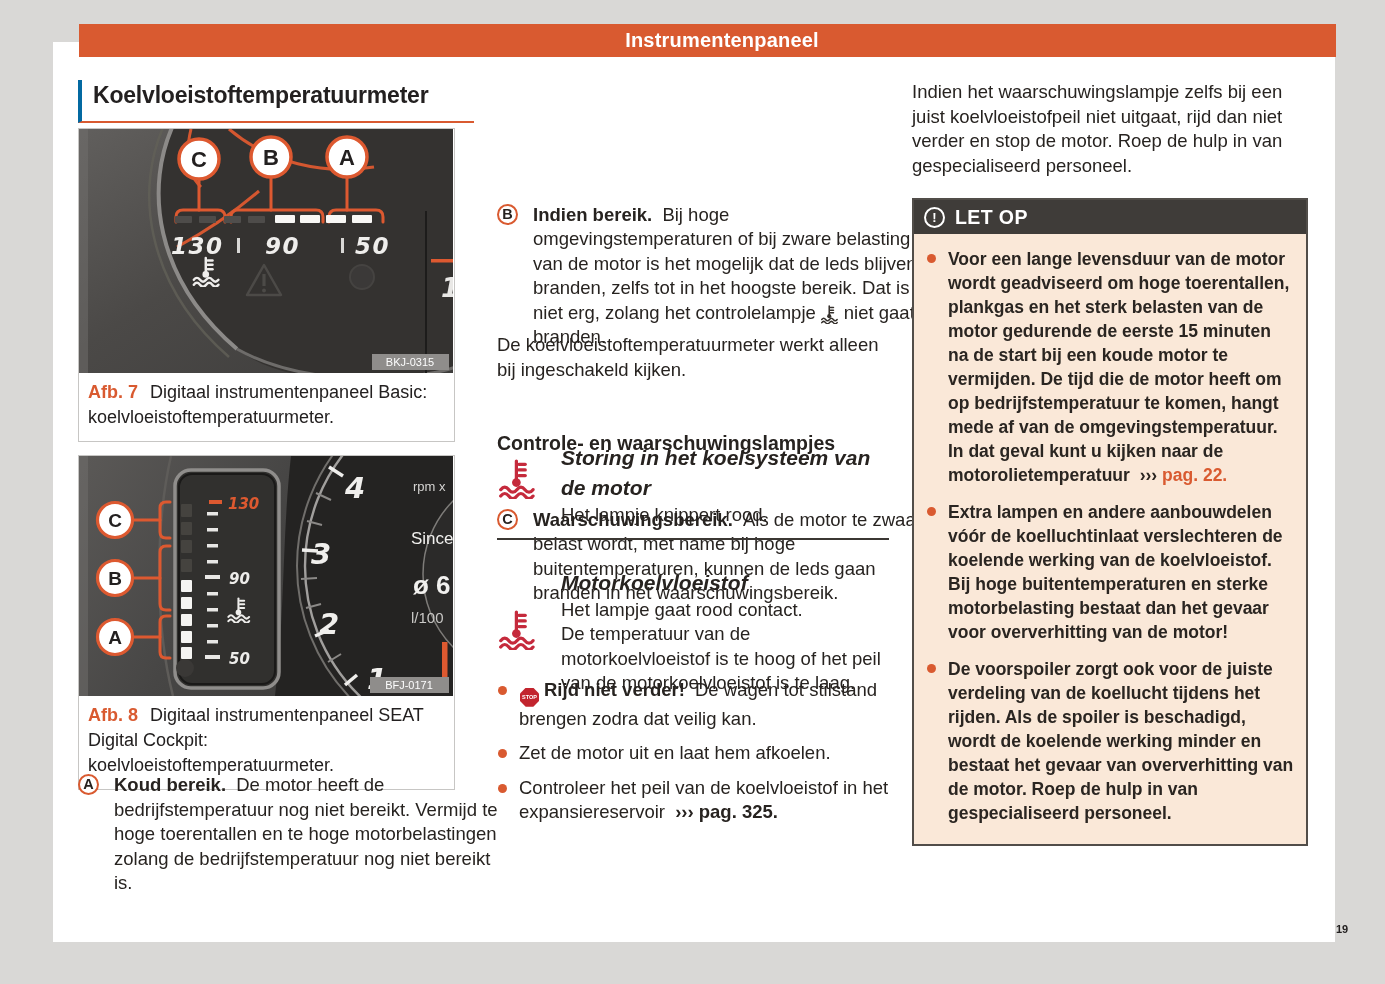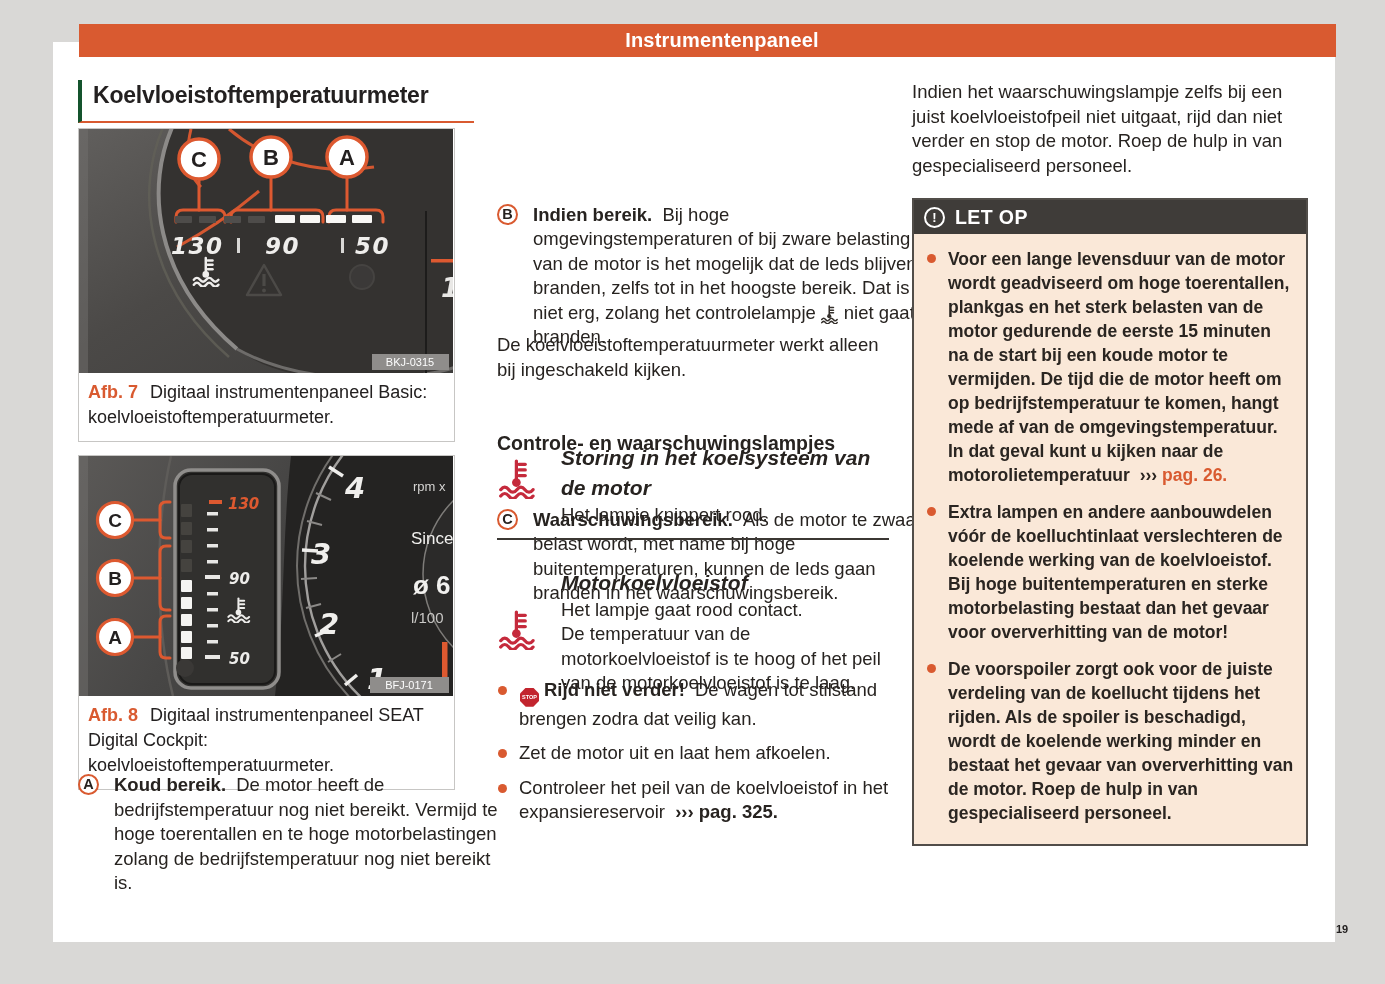--- a/index.html
+++ b/index.html
@@ -3,21 +3,21 @@
 <meta charset="utf-8">
 <style>
   html,body{margin:0;padding:0;background:#D9D8D6;}
   .page{position:relative;width:1385px;height:984px;background:#D9D8D6;
         font-family:"Liberation Sans",sans-serif;color:#272320;overflow:hidden;}
   .sheet{position:absolute;left:53px;top:42px;width:1282px;height:900px;background:#ffffff;}
   .topbar{position:absolute;left:79px;top:24px;width:1228px;height:33px;background:#D95A30;
           display:flex;align-items:center;justify-content:center;padding-left:29px;}
   .topbar span{color:#fff;font-weight:bold;font-size:20px;letter-spacing:.2px;}
   .pagenum{position:absolute;left:1336px;top:923px;font-size:11px;font-weight:bold;color:#232020;}
-  .sectitle{position:absolute;left:78px;top:80px;width:381px;border-left:4px solid #14532d;
+  .sectitle{position:absolute;left:78px;top:80px;width:381px;border-left:4px solid #0369a1;
             border-bottom:2px solid #D95A30;padding:2px 0 12px 11px;font-size:23px;font-weight:bold;
             letter-spacing:-0.2px;color:#232020;}
   .fig{position:absolute;left:78px;width:377px;background:#fff;border:1.5px solid #C7C6C4;box-sizing:border-box;}
   .fig svg{display:block;}
   .figcap{padding:7px 9px 11px;font-size:18px;line-height:25px;color:#232020;}
   .figlab{color:#D95A30;font-weight:bold;margin-right:12px;}
   .col{position:absolute;font-size:18.5px;line-height:24.5px;color:#272320;}
   .item{position:relative;padding-left:36px;}
   .badge{position:absolute;left:0;top:1px;width:21px;height:21px;border:2.5px solid #D95A30;border-radius:50%;
          background:#fff;color:#262220;font-size:14.5px;font-weight:bold;display:flex;align-items:center;
@@ -333,21 +333,21 @@
   <div class="warnbox">
     <div class="warnhead">
       <span class="warnex">!</span>
       <span class="warntitle">LET OP</span>
     </div>
     <div class="warnbody">
       <div class="blt">
         <span class="dot"></span>
         <span>Voor een lange levensduur van de motor wordt geadviseerd om hoge toerentallen, plankgas en het sterk belasten van de motor gedurende de eerste 15 minuten na de start bij een koude motor te vermijden. De tijd die de motor heeft om op bedrijfstemperatuur te komen, hangt mede af van de omgevingstemperatuur. In dat geval kunt u kijken naar de motorolietemperatuur</span>
         <span class="ref-dark sp">›››</span>
-        <span class="ref-orange">pag. 26.</span>
+        <span class="ref-orange">pag. 22.</span>
       </div>
       <div class="blt">
         <span class="dot"></span>
         <span>Extra lampen en andere aanbouwdelen vóór de koelluchtinlaat verslechteren de koelende werking van de koelvloeistof. Bij hoge buitentemperaturen en sterke motorbelasting bestaat dan het gevaar voor oververhitting van de motor!</span>
       </div>
       <div class="blt">
         <span class="dot"></span>
         <span>De voorspoiler zorgt ook voor de juiste verdeling van de koellucht tijdens het rijden. Als de spoiler is beschadigd, wordt de koelende werking minder en bestaat het gevaar van oververhitting van de motor. Roep de hulp in van gespecialiseerd personeel.</span>
       </div>
     </div>

